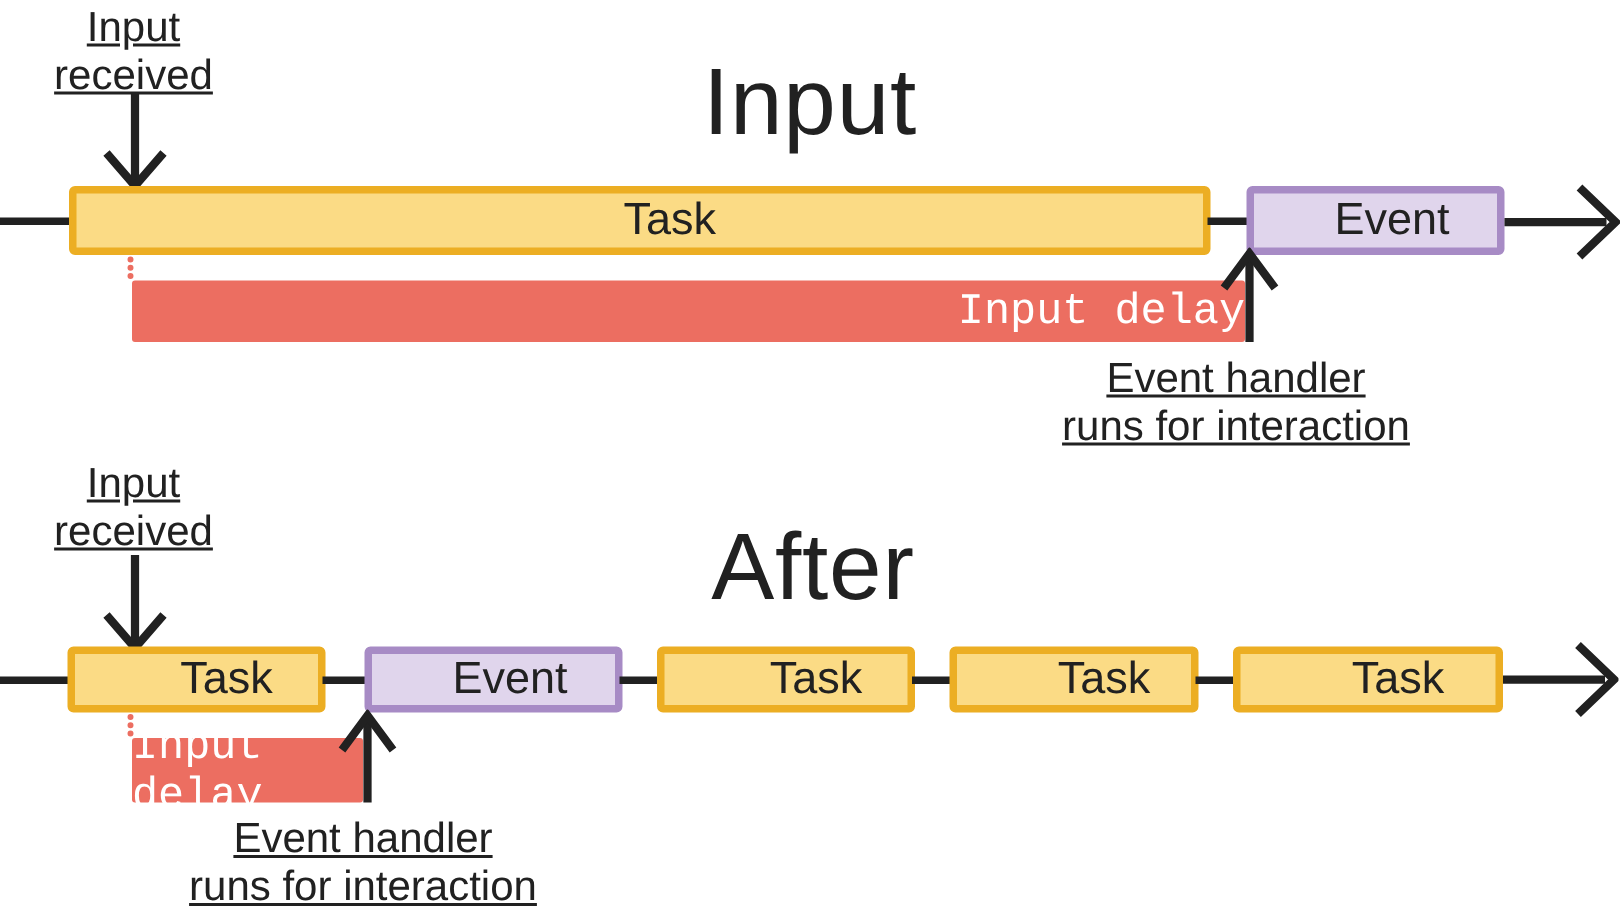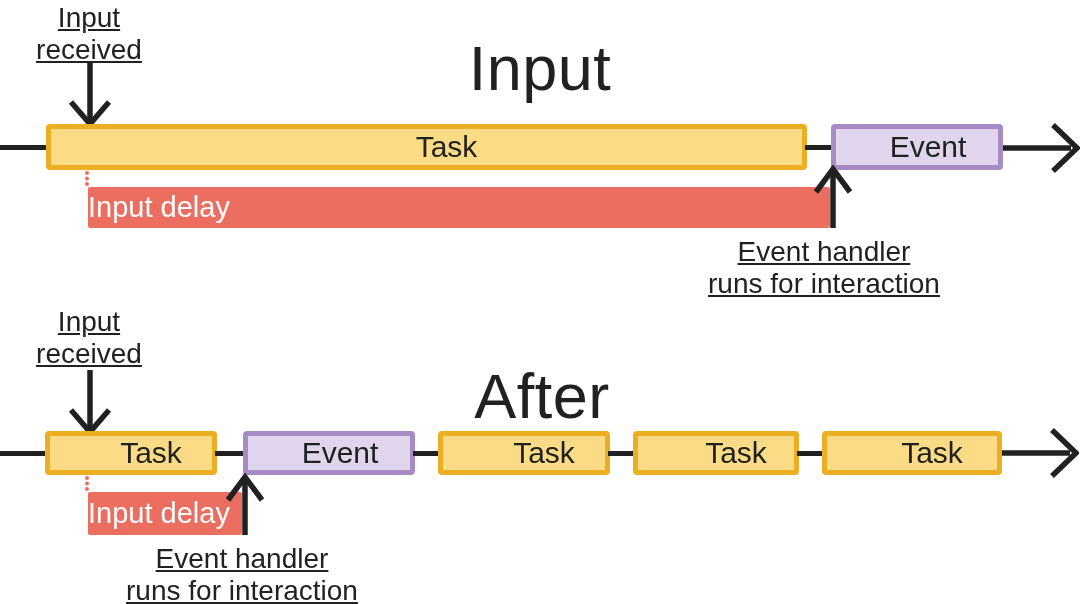--- a/index.html
+++ b/index.html
@@ -18,21 +18,21 @@
   .note span{display:block;}
   .h-line{background:var(--ink);height:5px;}
   .box{
     border-radius:4px;display:flex;align-items:center;justify-content:center;
     font-size:30px;color:var(--ink);
   }
   .box.task{background:var(--task-fill);border:5px solid var(--task-border);padding-left:40px;}
   .box.event{background:var(--event-fill);border:5px solid var(--event-border);padding-left:22px;}
   .delay-bar{
     background:var(--delay-fill);border-radius:2px;display:flex;align-items:center;
-    justify-content:flex-start;font-size:29px;color:var(--delay-text,#fff);
+    justify-content:flex-end;font-size:29px;color:var(--delay-text,#fff);font-family:Liberation Mono, monospace;
   }
   .dotted-drop{width:0;border-left:4px dotted var(--delay-fill);}
   svg .stroke{stroke:var(--ink);stroke-width:5.5;fill:none;stroke-linejoin:miter;stroke-linecap:butt;}
 </style>
 </head>
 <body>
 
 <div class="canvas">
 
   <div class="abs title" style="left:340px;top:36px;width:400px;">Input</div>
@@ -73,21 +73,21 @@
   <svg class="abs" style="left:812px;top:165px;" width="42" height="66" viewBox="0 0 42 66">
     <line class="stroke" x1="21" y1="6" x2="21" y2="63"></line>
     <polyline class="stroke" points="4,27 21,4 38,27"></polyline>
   </svg>
 
   <div class="abs note" style="left:674px;top:236px;width:300px;">
     <span>Event handler</span>
     <span>runs for interaction</span>
   </div>
 
-  <div class="abs title" style="left:342px;top:364px;width:400px;">After</div>
+  <div class="abs title" style="left:342px;top:346px;width:400px;">After</div>
 
   <div class="abs note" style="left:9px;top:306px;width:160px;">
     <span>Input</span>
     <span>received</span>
   </div>
 
   <svg class="abs" style="left:66px;top:368px;" width="48" height="70" viewBox="0 0 48 70">
     <line class="stroke" x1="24" y1="2" x2="24" y2="60"></line>
     <polyline class="stroke" points="5,42 24,64 43,42"></polyline>
   </svg>

